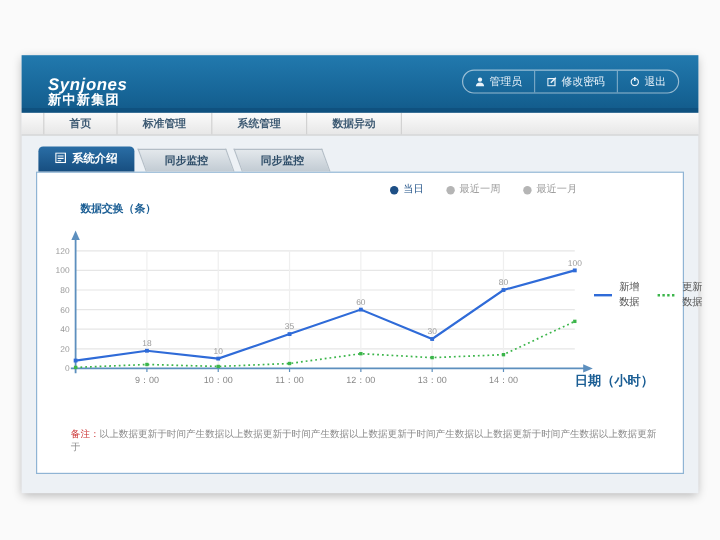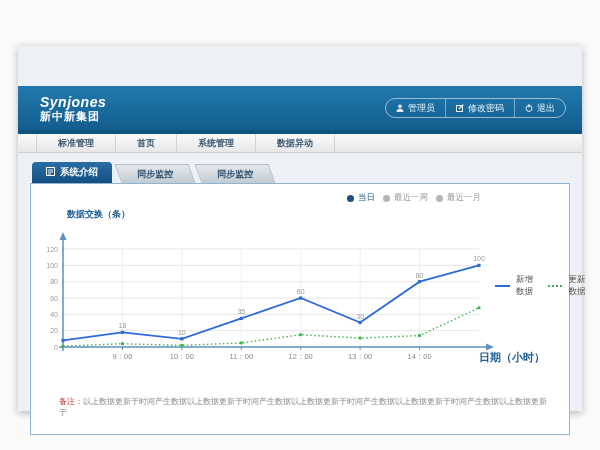--- a/index.html
+++ b/index.html
@@ -4,21 +4,21 @@
 <style>
   * { margin:0; padding:0; box-sizing:border-box; }
   html,body { width:600px; height:450px; overflow:hidden; }
   body { background:#fafafa; font-family:"Liberation Sans","DejaVu Sans",sans-serif; position:relative; }
 
   .window { position:absolute; left:18px; top:46px; width:564px; height:365px;
             background:#edf1f5; box-shadow:0 2px 8px rgba(0,0,0,.28); }
 
   
   .header { height:48px; background:linear-gradient(#2279ae,#176698 70%,#135d8d);
-            border-bottom:4px solid #0f517f; display:flex; align-items:center; position:relative;margin-top:40px; }
+            border-bottom:4px solid #0f517f; display:flex; align-items:flex-end; position:relative; }
   .logo { margin-left:22px; color:#fff; line-height:1; }
   .logo .en { font-size:14px; font-weight:bold; font-style:italic; letter-spacing:.5px; }
   .logo .cn { font-size:11px; font-weight:bold; margin-top:2px; letter-spacing:1px; }
   .app-title { color:#fff; font-size:14px; margin-left:18px; margin-top:6px; letter-spacing:1px; }
   .user-menu { position:absolute; right:16px; top:12px; height:20px; display:flex; align-items:stretch;
                border:1px solid rgba(255,255,255,.55); border-radius:11px; overflow:hidden; }
   .user-menu .um-item { display:flex; align-items:center; gap:4px; padding:0 10px; color:#eaf3fa;
                font-size:9px; background:transparent; border:none; cursor:pointer; }
   .user-menu .um-item + .um-item { border-left:1px solid rgba(255,255,255,.4); }
   .um-item svg { display:block; }
@@ -38,21 +38,21 @@
                 background:linear-gradient(#2a6ea6,#174e80); color:#fff; font-size:9.5px; font-weight:bold;
                 border-radius:4px 4px 0 0; cursor:pointer; }
   .tab { height:19px; margin-left:6px; padding:0 18px; display:flex; align-items:center;
          background:linear-gradient(#e3e8ec,#c2cbd3); color:#2e4d68; font-size:9px; font-weight:bold;
          transform:skewX(20deg); border:1px solid #b3bdc6; border-bottom:none; cursor:pointer; }
   .tab > span { transform:skewX(-20deg); display:block; }
 
   .panel { position:relative; background:#fff; border:1px solid #8fb4d4; height:252px; z-index:1; }
 
   
-  .view-options { position:absolute; top:8px; right:88px; display:flex; gap:8px; align-items:center; }
+  .view-options { position:absolute; top:8px; right:88px; display:flex; gap:19px; align-items:center; }
   .vo { display:flex; align-items:center; gap:4px; cursor:pointer; font-size:8.5px; color:#999; }
   .vo .dot { width:7px; height:7px; border-radius:50%; background:#b5b5b5; }
   .vo.selected { color:#1d4f86; }
   .vo.selected .dot { background:#1d4f86; }
 
   .ylabel { position:absolute; top:24px; left:36px; font-size:9px; font-weight:bold; color:#1b5e94; }
   .xlabel { position:absolute; top:166px; left:448px; font-size:11px; font-weight:bold; color:#1b5e94; }
 
   .chart-svg { position:absolute; top:44px; left:0; }
 
@@ -101,22 +101,22 @@
               <circle cx="4" cy="4.4" r="3" fill="none" stroke="#eaf3fa" stroke-width="1"></circle>
               <path d="M4 0.2 L4 3.4" stroke="#eaf3fa" stroke-width="1.3"></path>
             </svg>
         </span>
         <span>退出</span>
       </button>
     </div>
   </div>
 
   <div class="nav">
+    <div class="nav-item">首页</div>
     <div class="nav-item">标准管理</div>
-    <div class="nav-item">首页</div>
     <div class="nav-item">系统管理</div>
     <div class="nav-item">数据异动</div>
   </div>
 
   <div class="content">
 
     <div class="tabs">
       <div class="tab-active">
         <span>
           <svg width="9" height="9" viewBox="0 0 9 9">

